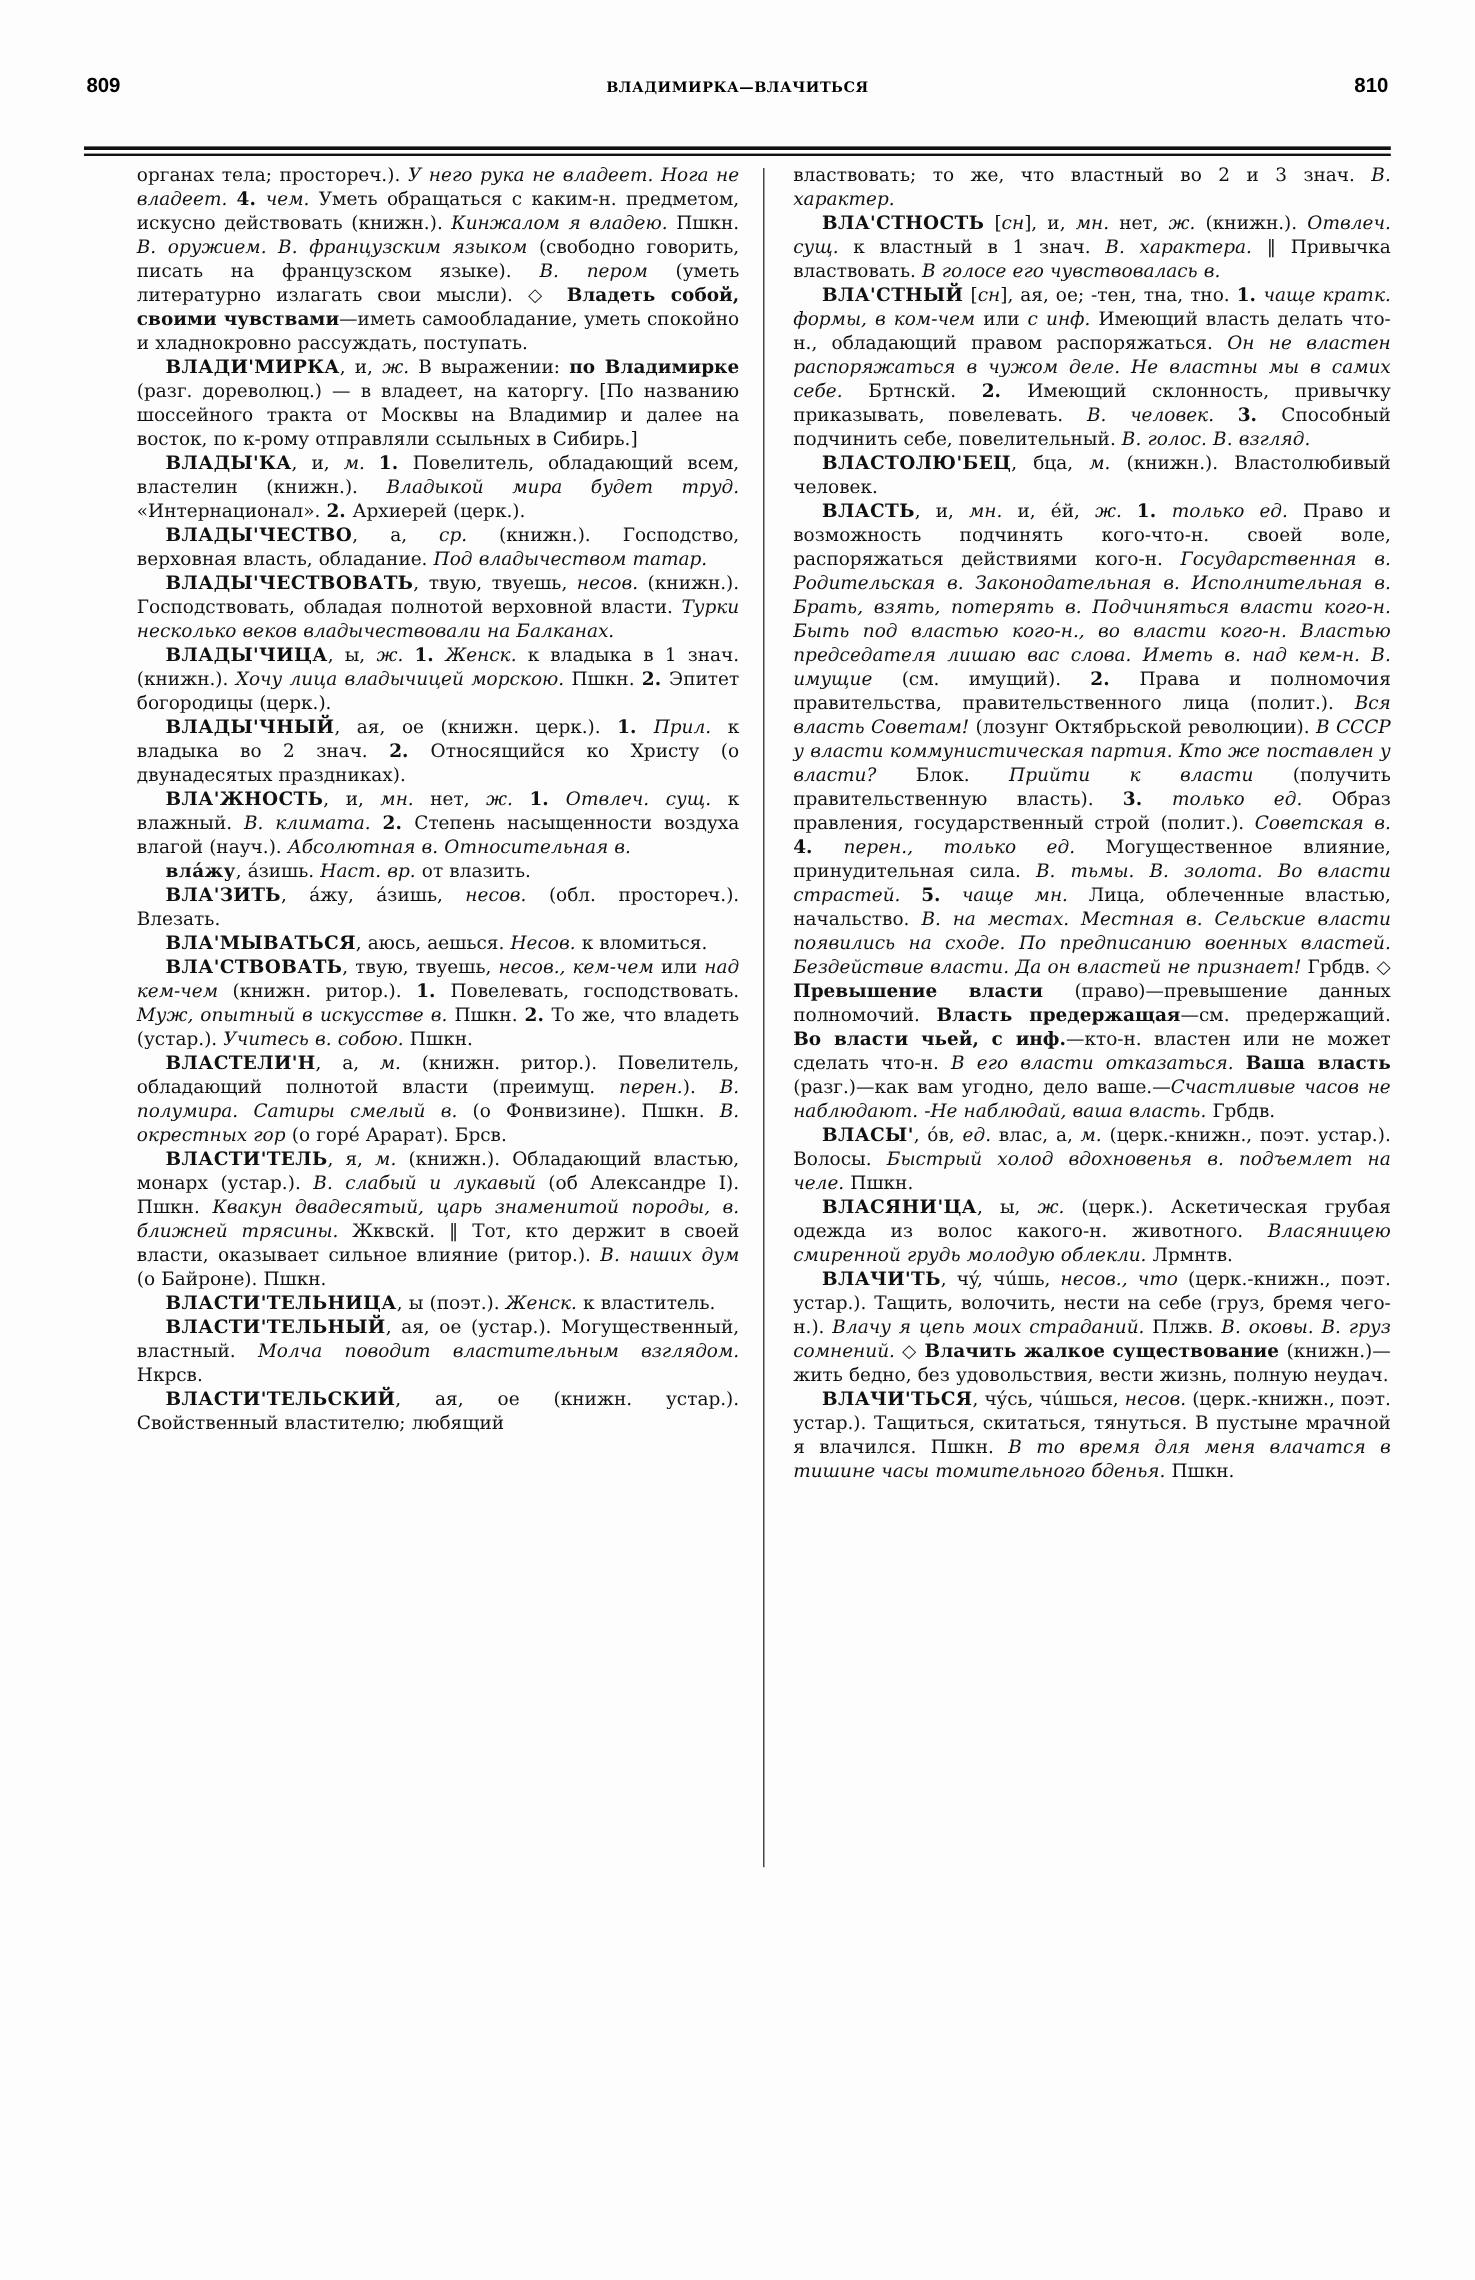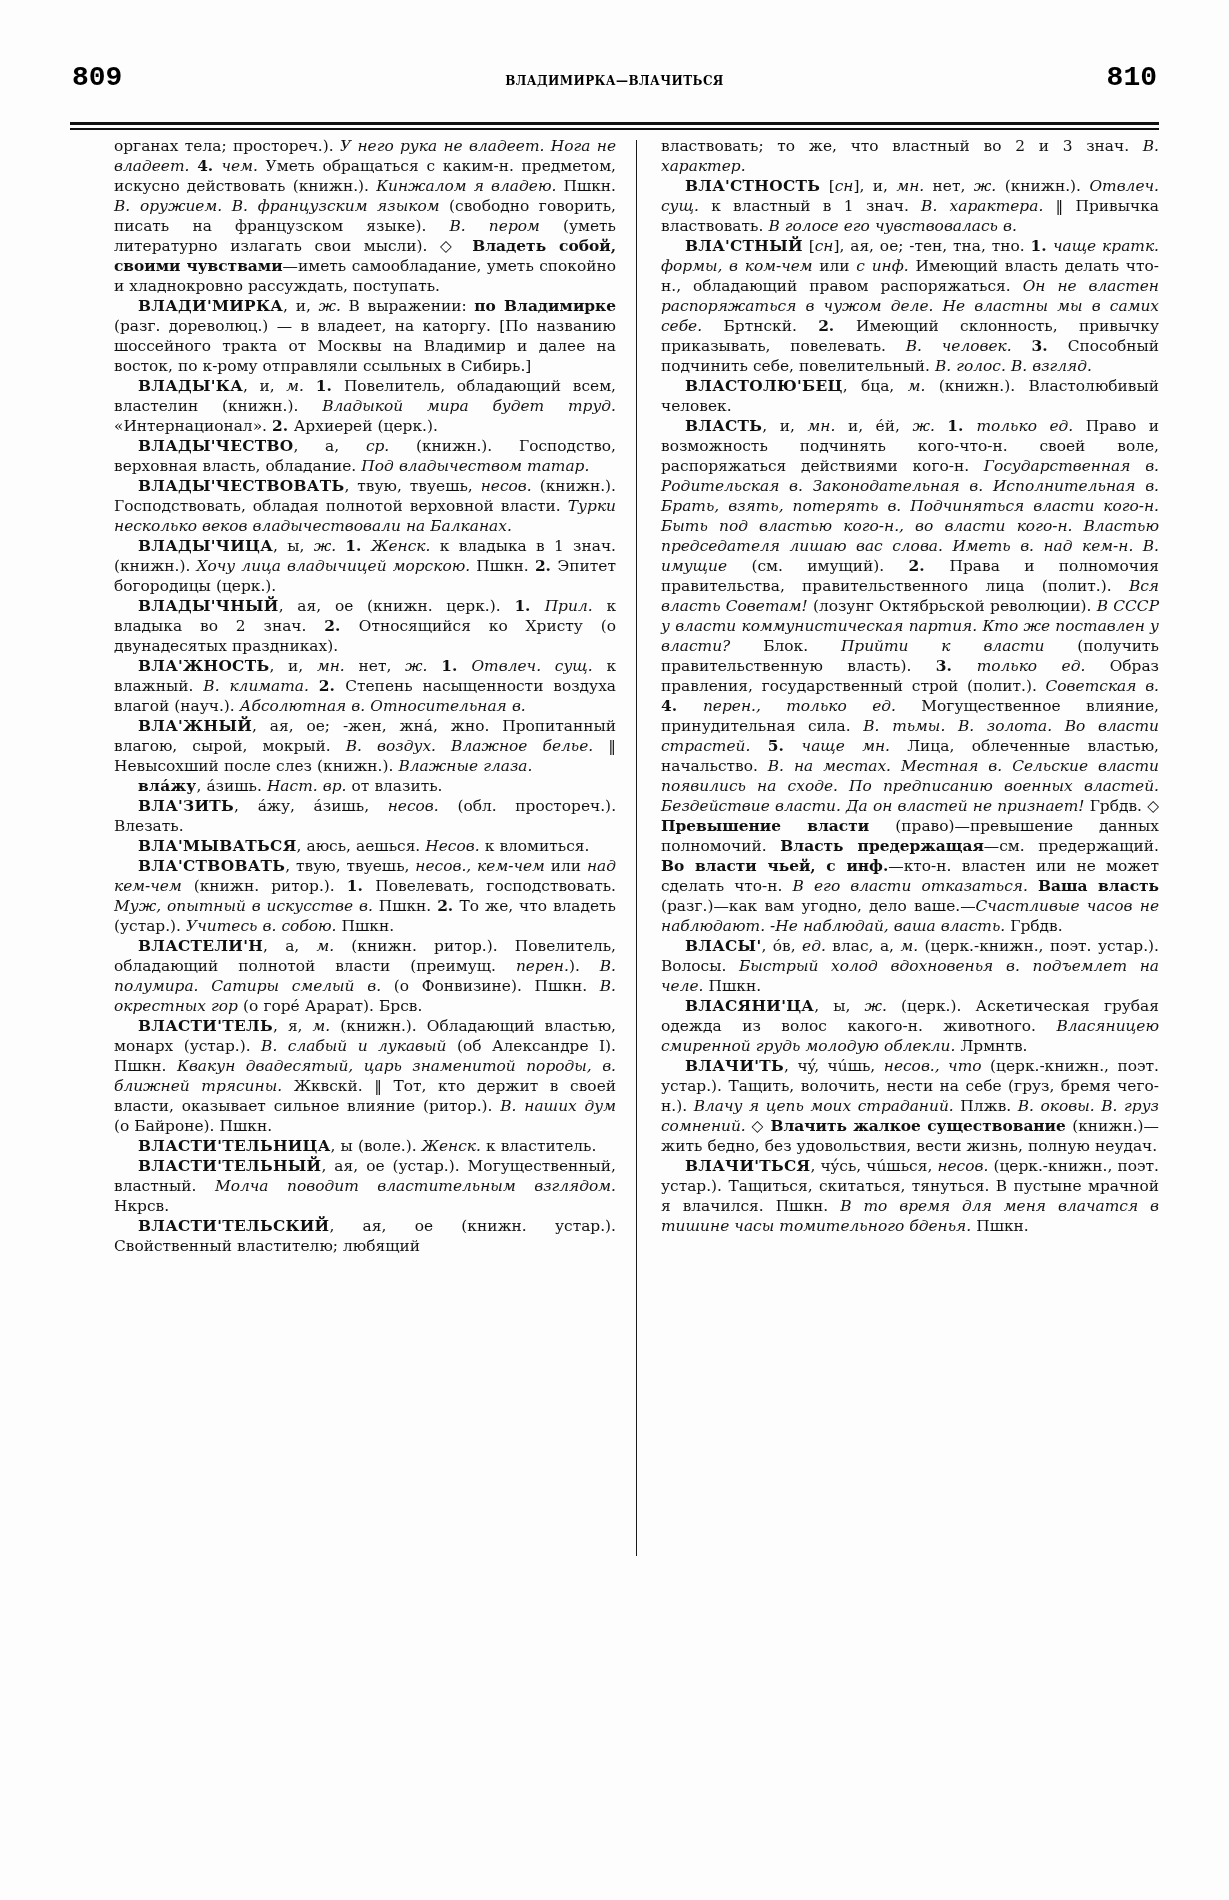--- a/index.html
+++ b/index.html
@@ -29,23 +29,23 @@
     position: absolute;
     left: 72px;
     right: 72px;
     top: 62px;
     height: 34px;
     display: flex;
     align-items: baseline;
     justify-content: space-between;
   }
   .folio {
-    font-family: Liberation Mono, monospace;
+    font-family: Liberation Sans, sans-serif;
     font-weight: 700;
-    font-size: 28px;
+    font-size: 17px;
     letter-spacing: 0px;
     color: #000;
   }
   .head-title {
     font-family: "DejaVu Serif", "Liberation Serif", serif;
     font-weight: 700;
     font-size: 12px;
     letter-spacing: 0.4px;
     color: #000;
     white-space: nowrap;
@@ -141,28 +141,27 @@
   <div class="columns">
     <div class="col col-left" id="col-left">
         <p class="cont"><span class="rm">органах тела; простореч.). </span><span class="it">У него рука не владеет. Нога не владеет. </span><span class="bd">4. </span><span class="it">чем. </span><span class="rm">Уметь обращаться с каким-н. предметом, искусно действовать (книжн.). </span><span class="it">Кинжалом я владею. </span><span class="rm">Пшкн. </span><span class="it">В. оружием. В. французским языком </span><span class="rm">(свободно говорить, писать на французском языке). </span><span class="it">В. пером </span><span class="rm">(уметь литературно излагать свои мысли). </span><span class="lozenge">◇ </span><span class="bd">Владеть собой, своими чувствами</span><span class="rm">—иметь самообладание, уметь спокойно и хладнокровно рассуждать, поступать.</span></p>
         <p class="entry"><span class="hw">ВЛАДИ'МИРКА</span><span class="rm">, и, </span><span class="it">ж. </span><span class="rm">В выражении: </span><span class="bd">по Владимирке </span><span class="rm">(разг. дореволюц.) — в владеет, на каторгу. [По названию шоссейного тракта от Москвы на Владимир и далее на восток, по к-рому отправляли ссыльных в Сибирь.]</span></p>
         <p class="entry"><span class="hw">ВЛАДЫ'КА</span><span class="rm">, и, </span><span class="it">м. </span><span class="bd">1. </span><span class="rm">Повелитель, обладающий всем, властелин (книжн.). </span><span class="it">Владыкой мира будет труд. </span><span class="rm">«Интернационал». </span><span class="bd">2. </span><span class="rm">Архиерей (церк.).</span></p>
         <p class="entry"><span class="hw">ВЛАДЫ'ЧЕСТВО</span><span class="rm">, а, </span><span class="it">ср. </span><span class="rm">(книжн.). Господство, верховная власть, обладание. </span><span class="it">Под владычеством татар.</span></p>
         <p class="entry"><span class="hw">ВЛАДЫ'ЧЕСТВОВАТЬ</span><span class="rm">, твую, твуешь, </span><span class="it">несов. </span><span class="rm">(книжн.). Господствовать, обладая полнотой верховной власти. </span><span class="it">Турки несколько веков владычествовали на Балканах.</span></p>
         <p class="entry"><span class="hw">ВЛАДЫ'ЧИЦА</span><span class="rm">, ы, </span><span class="it">ж. </span><span class="bd">1. </span><span class="it">Женск. </span><span class="rm">к владыка в 1 знач. (книжн.). </span><span class="it">Хочу лица владычицей морскою. </span><span class="rm">Пшкн. </span><span class="bd">2. </span><span class="rm">Эпитет богородицы (церк.).</span></p>
         <p class="entry"><span class="hw">ВЛАДЫ'ЧНЫЙ</span><span class="rm">, ая, ое (книжн. церк.). </span><span class="bd">1. </span><span class="it">Прил. </span><span class="rm">к владыка во 2 знач. </span><span class="bd">2. </span><span class="rm">Относящийся ко Христу (о двунадесятых праздниках).</span></p>
         <p class="entry"><span class="hw">ВЛА'ЖНОСТЬ</span><span class="rm">, и, </span><span class="it">мн. </span><span class="rm">нет, </span><span class="it">ж. </span><span class="bd">1. </span><span class="it">Отвлеч. сущ. </span><span class="rm">к влажный. </span><span class="it">В. климата. </span><span class="bd">2. </span><span class="rm">Степень насыщенности воздуха влагой (науч.). </span><span class="it">Абсолютная в. Относительная в.</span></p>
-        <p class="entry"><span class="hw">ВЛА'ЖНЫЙ</span><span class="rm">, ая, ое; -жен, жнá, жно. Пропитанный влагою, сырой, мокрый. </span><span class="it">В. воздух. Влажное белье. </span><span class="rm">‖ Невысохший после слез (книжн.). </span><span class="it">Влажные глаза.</span></p>
         <p class="entry"><span class="hw">влáжу</span><span class="rm">, áзишь. </span><span class="it">Наст. вр. </span><span class="rm">от влазить.</span></p>
         <p class="entry"><span class="hw">ВЛА'ЗИТЬ</span><span class="rm">, áжу, áзишь, </span><span class="it">несов. </span><span class="rm">(обл. простореч.). Влезать.</span></p>
         <p class="entry"><span class="hw">ВЛА'МЫВАТЬСЯ</span><span class="rm">, аюсь, аешься. </span><span class="it">Несов. </span><span class="rm">к вломиться.</span></p>
         <p class="entry"><span class="hw">ВЛА'СТВОВАТЬ</span><span class="rm">, твую, твуешь, </span><span class="it">несов., кем-чем </span><span class="rm">или </span><span class="it">над кем-чем </span><span class="rm">(книжн. ритор.). </span><span class="bd">1. </span><span class="rm">Повелевать, господствовать. </span><span class="it">Муж, опытный в искусстве в. </span><span class="rm">Пшкн. </span><span class="bd">2. </span><span class="rm">То же, что владеть (устар.). </span><span class="it">Учитесь в. собою. </span><span class="rm">Пшкн.</span></p>
         <p class="entry"><span class="hw">ВЛАСТЕЛИ'Н</span><span class="rm">, а, </span><span class="it">м. </span><span class="rm">(книжн. ритор.). Повелитель, обладающий полнотой власти (преимущ. </span><span class="it">перен.</span><span class="rm">). </span><span class="it">В. полумира. Сатиры смелый в. </span><span class="rm">(о Фонвизине). Пшкн. </span><span class="it">В. окрестных гор </span><span class="rm">(о горé Арарат). Брсв.</span></p>
         <p class="entry"><span class="hw">ВЛАСТИ'ТЕЛЬ</span><span class="rm">, я, </span><span class="it">м. </span><span class="rm">(книжн.). Обладающий властью, монарх (устар.). </span><span class="it">В. слабый и лукавый </span><span class="rm">(об Александре I). Пшкн. </span><span class="it">Квакун двадесятый, царь знаменитой породы, в. ближней трясины. </span><span class="rm">Жквскй. ‖ Тот, кто держит в своей власти, оказывает сильное влияние (ритор.). </span><span class="it">В. наших дум </span><span class="rm">(о Байроне). Пшкн.</span></p>
-        <p class="entry"><span class="hw">ВЛАСТИ'ТЕЛЬНИЦА</span><span class="rm">, ы (воле.). </span><span class="it">Женск. </span><span class="rm">к властитель.</span></p>
+        <p class="entry"><span class="hw">ВЛАСТИ'ТЕЛЬНИЦА</span><span class="rm">, ы (поэт.). </span><span class="it">Женск. </span><span class="rm">к властитель.</span></p>
         <p class="entry"><span class="hw">ВЛАСТИ'ТЕЛЬНЫЙ</span><span class="rm">, ая, ое (устар.). Могущественный, властный. </span><span class="it">Молча поводит властительным взглядом. </span><span class="rm">Нкрсв.</span></p>
         <p class="entry"><span class="hw">ВЛАСТИ'ТЕЛЬСКИЙ</span><span class="rm">, ая, ое (книжн. устар.). Свойственный властителю; любящий</span></p>
       </div>
     <div class="col-divider"></div>
     <div class="col col-right" id="col-right">
         <p class="cont"><span class="rm">властвовать; то же, что властный во 2 и 3 знач. </span><span class="it">В. характер.</span></p>
         <p class="entry"><span class="hw">ВЛА'СТНОСТЬ</span><span class="rm"> [</span><span class="it">сн</span><span class="rm">], и, </span><span class="it">мн. </span><span class="rm">нет, </span><span class="it">ж. </span><span class="rm">(книжн.). </span><span class="it">Отвлеч. сущ. </span><span class="rm">к властный в 1 знач. </span><span class="it">В. характера. </span><span class="rm">‖ Привычка властвовать. </span><span class="it">В голосе его чувствовалась в.</span></p>
         <p class="entry"><span class="hw">ВЛА'СТНЫЙ</span><span class="rm"> [</span><span class="it">сн</span><span class="rm">], ая, ое; -тен, тна, тно. </span><span class="bd">1. </span><span class="it">чаще кратк. формы, в ком-чем </span><span class="rm">или </span><span class="it">с инф. </span><span class="rm">Имеющий власть делать что-н., обладающий правом распоряжаться. </span><span class="it">Он не властен распоряжаться в чужом деле. Не властны мы в самих себе. </span><span class="rm">Бртнскй. </span><span class="bd">2. </span><span class="rm">Имеющий склонность, привычку приказывать, повелевать. </span><span class="it">В. человек. </span><span class="bd">3. </span><span class="rm">Способный подчинить себе, повелительный. </span><span class="it">В. голос. В. взгляд.</span></p>
         <p class="entry"><span class="hw">ВЛАСТОЛЮ'БЕЦ</span><span class="rm">, бца, </span><span class="it">м. </span><span class="rm">(книжн.). Властолюбивый человек.</span></p>
         <p class="entry"><span class="hw">ВЛАСТЬ</span><span class="rm">, и, </span><span class="it">мн. </span><span class="rm">и, éй, </span><span class="it">ж. </span><span class="bd">1. </span><span class="it">только ед. </span><span class="rm">Право и возможность подчинять кого-что-н. своей воле, распоряжаться действиями кого-н. </span><span class="it">Государственная в. Родительская в. Законодательная в. Исполнительная в. Брать, взять, потерять в. Подчиняться власти кого-н. Быть под властью кого-н., во власти кого-н. Властью председателя лишаю вас слова. Иметь в. над кем-н. В. имущие </span><span class="rm">(см. имущий). </span><span class="bd">2. </span><span class="rm">Права и полномочия правительства, правительственного лица (полит.). </span><span class="it">Вся власть Советам! </span><span class="rm">(лозунг Октябрьской революции). </span><span class="it">В СССР у власти коммунистическая партия. Кто же поставлен у власти? </span><span class="rm">Блок. </span><span class="it">Прийти к власти </span><span class="rm">(получить правительственную власть). </span><span class="bd">3. </span><span class="it">только ед. </span><span class="rm">Образ правления, государственный строй (полит.). </span><span class="it">Советская в. </span><span class="bd">4. </span><span class="it">перен., только ед. </span><span class="rm">Могущественное влияние, принудительная сила. </span><span class="it">В. тьмы. В. золота. Во власти страстей. </span><span class="bd">5. </span><span class="it">чаще мн. </span><span class="rm">Лица, облеченные властью, начальство. </span><span class="it">В. на местах. Местная в. Сельские власти появились на сходе. По предписанию военных властей. Бездействие власти. Да он властей не признает! </span><span class="rm">Грбдв. </span><span class="lozenge">◇ </span><span class="bd">Превышение власти </span><span class="rm">(право)—превышение данных полномочий. </span><span class="bd">Власть предержащая</span><span class="rm">—см. предержащий. </span><span class="bd">Во власти чьей, с инф.</span><span class="rm">—кто-н. властен или не может сделать что-н. </span><span class="it">В его власти отказаться. </span><span class="bd">Ваша власть </span><span class="rm">(разг.)—как вам угодно, дело ваше.—</span><span class="it">Счастливые часов не наблюдают. -Не наблюдай, ваша власть. </span><span class="rm">Грбдв.</span></p>

